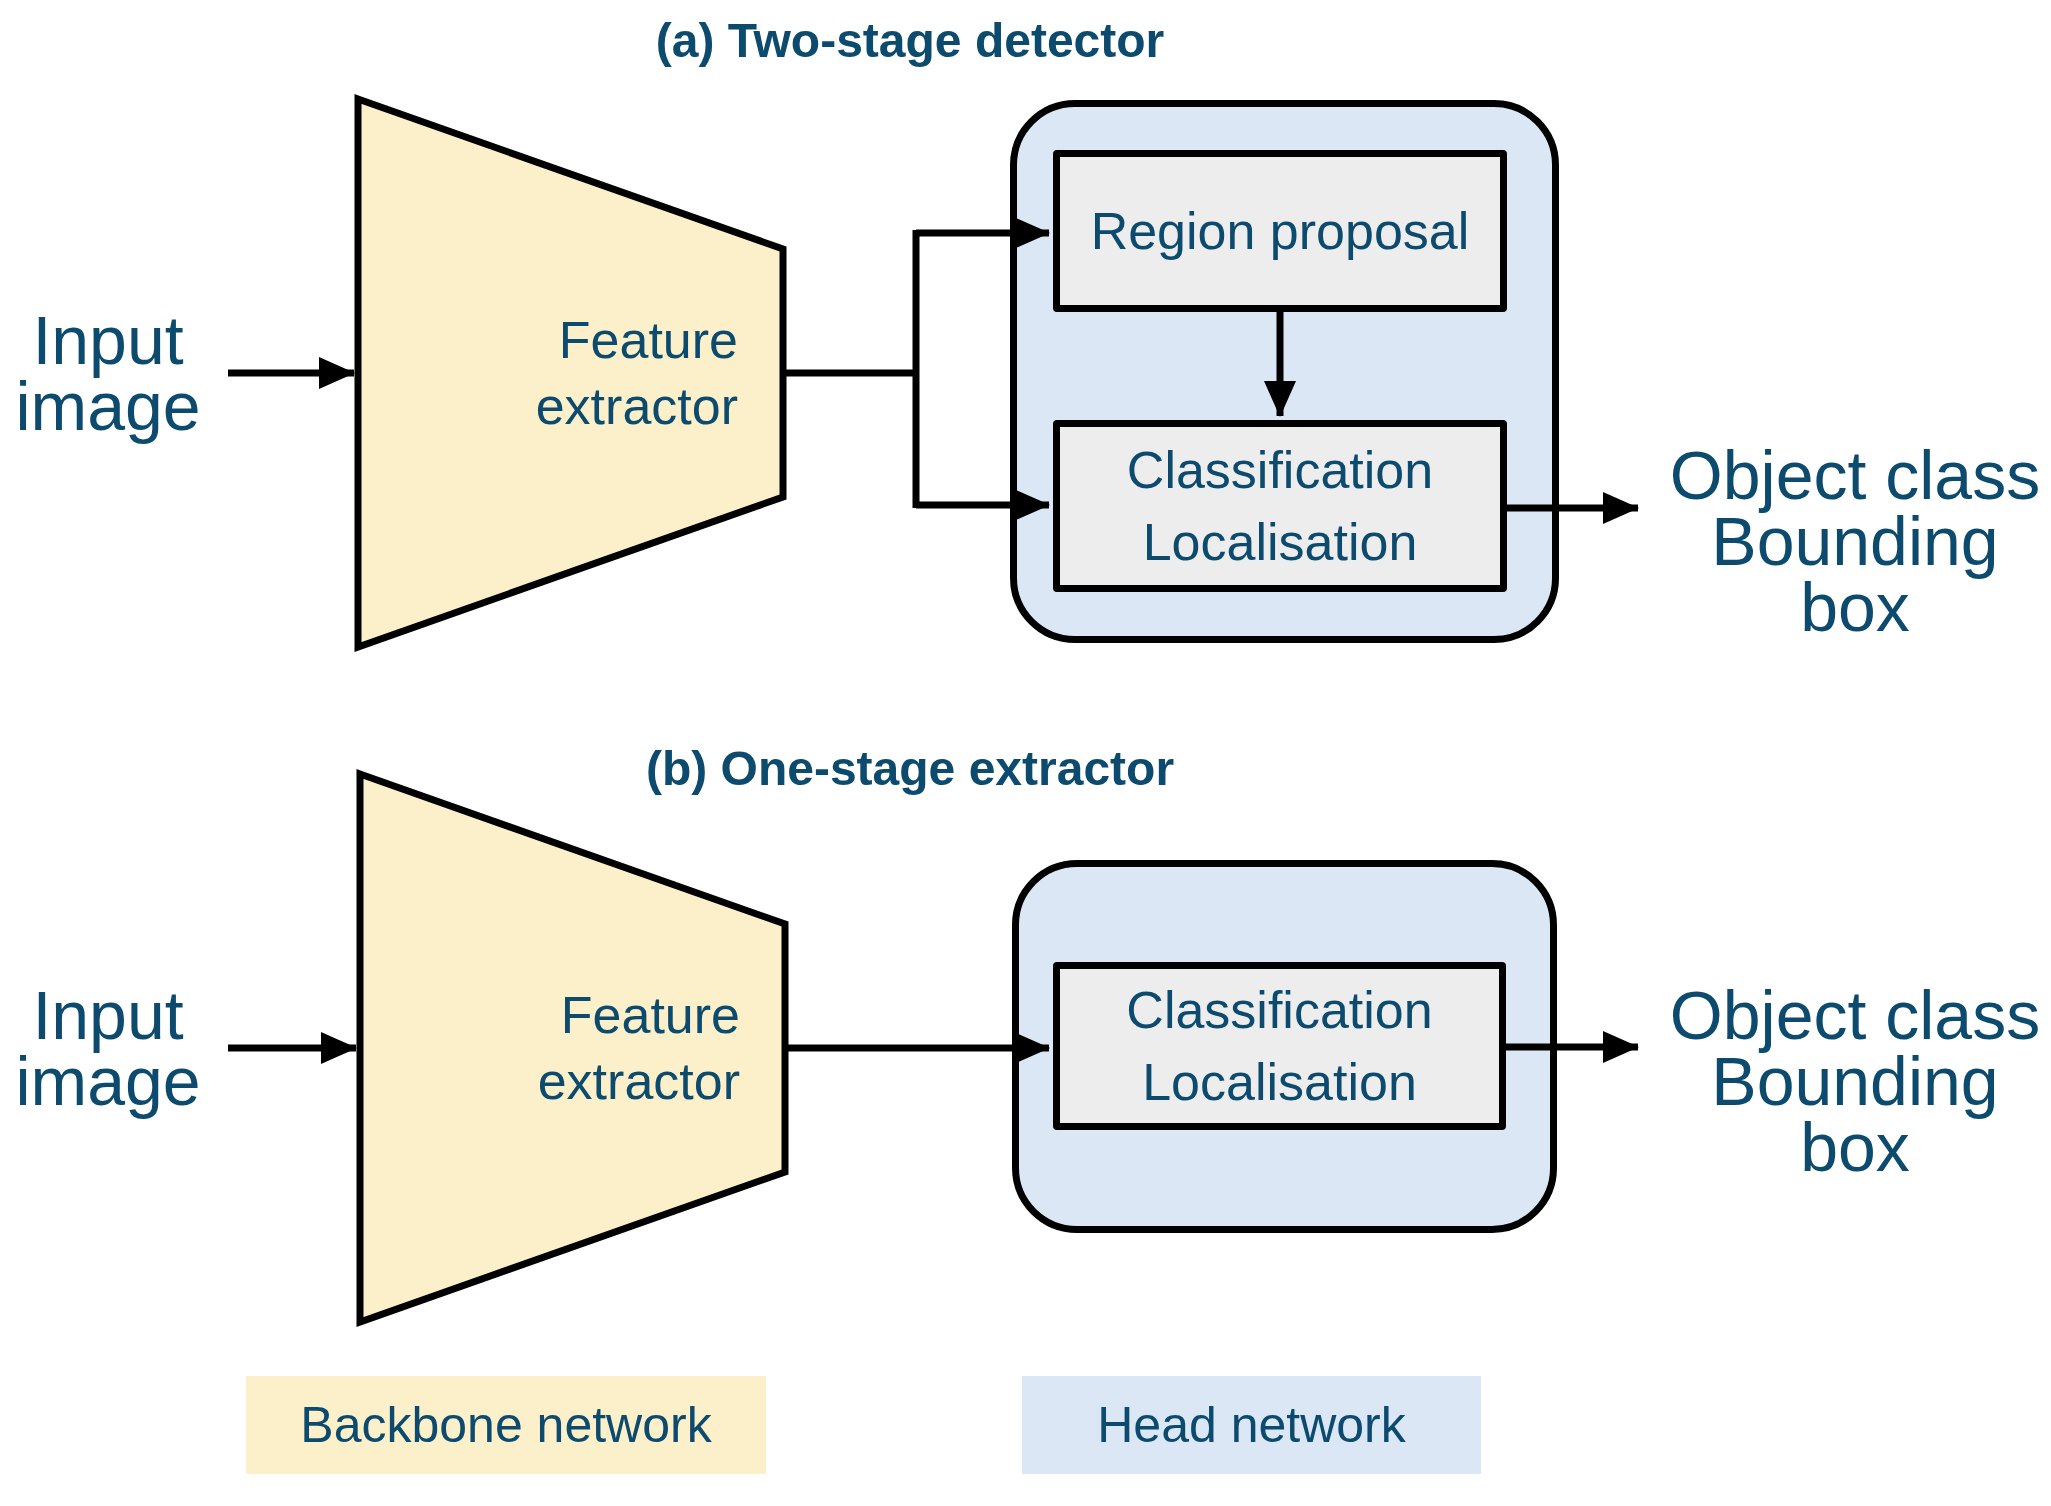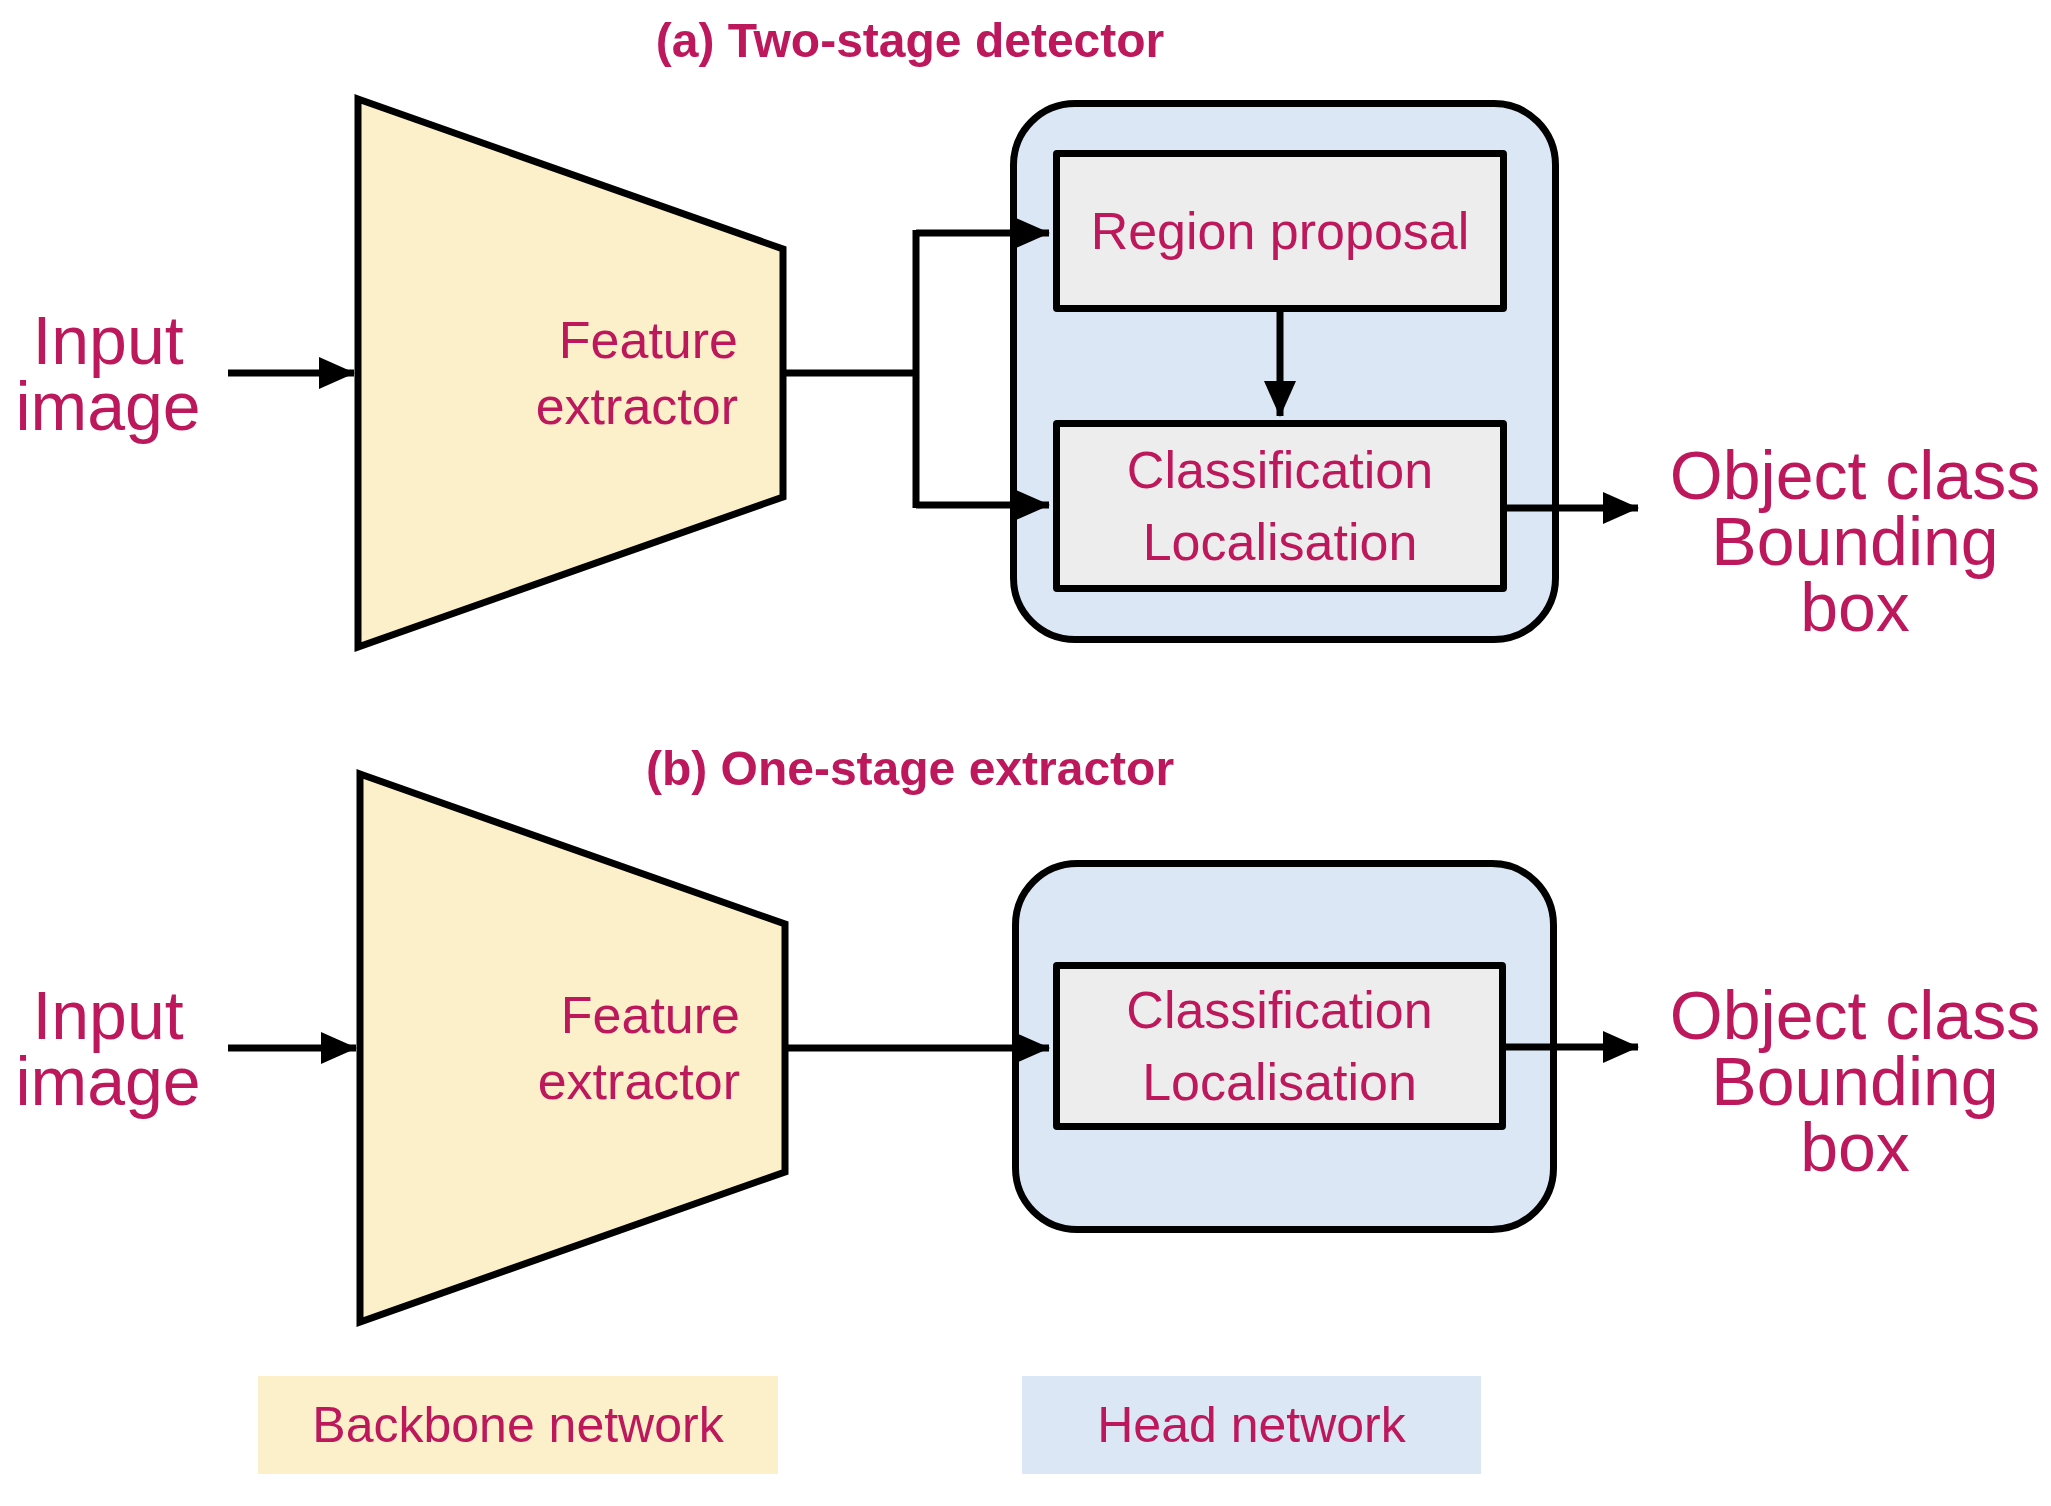--- a/index.html
+++ b/index.html
@@ -7,21 +7,21 @@
     --head-fill:#DBE7F4;
     --module-fill:#EDEDED;
     --stroke:#000000;
   }
   html,body{margin:0;padding:0;background:#ffffff;}
   .canvas{
     position:relative;
     width:2051px;height:1506px;
     background:#ffffff;
     font-family:"Liberation Sans", sans-serif;
-    color:#be185d;
+    color:#0c4a6e;
     overflow:hidden;
   }
   .layer-svg{position:absolute;inset:0;z-index:2;pointer-events:none;}
   .abs{position:absolute;}
   
   .sec-title{
     left:380px;width:1060px;height:62px;
     font-size:48px;font-weight:bold;
     text-align:center;line-height:58px;
     z-index:4;
@@ -72,21 +72,21 @@
   .module-box span{display:block;}
   .rp-a{left:1053px;top:150px;width:454px;height:162px;}
   .cl-a{left:1053px;top:420px;width:454px;height:172px;}
   .cl-b{left:1053px;top:962px;width:453px;height:168px;}
   
   .legend-box{
     top:1376px;height:98px;z-index:1;
     display:flex;align-items:center;justify-content:center;
     font-size:50px;
   }
-  .legend-backbone{left:258px;width:520px;background:var(--backbone-fill);text-align:center;}
+  .legend-backbone{left:246px;width:520px;background:var(--backbone-fill);text-align:center;}
   .legend-head{left:1022px;width:459px;background:var(--head-fill);}
   
   .trapezoid{fill:var(--backbone-fill);stroke:var(--stroke);stroke-width:7;stroke-linejoin:miter;}
   .flow-line{stroke:var(--stroke);stroke-width:7;fill:none;}
 </style>
 </head>
 <body>
 
 <div class="canvas">
 

